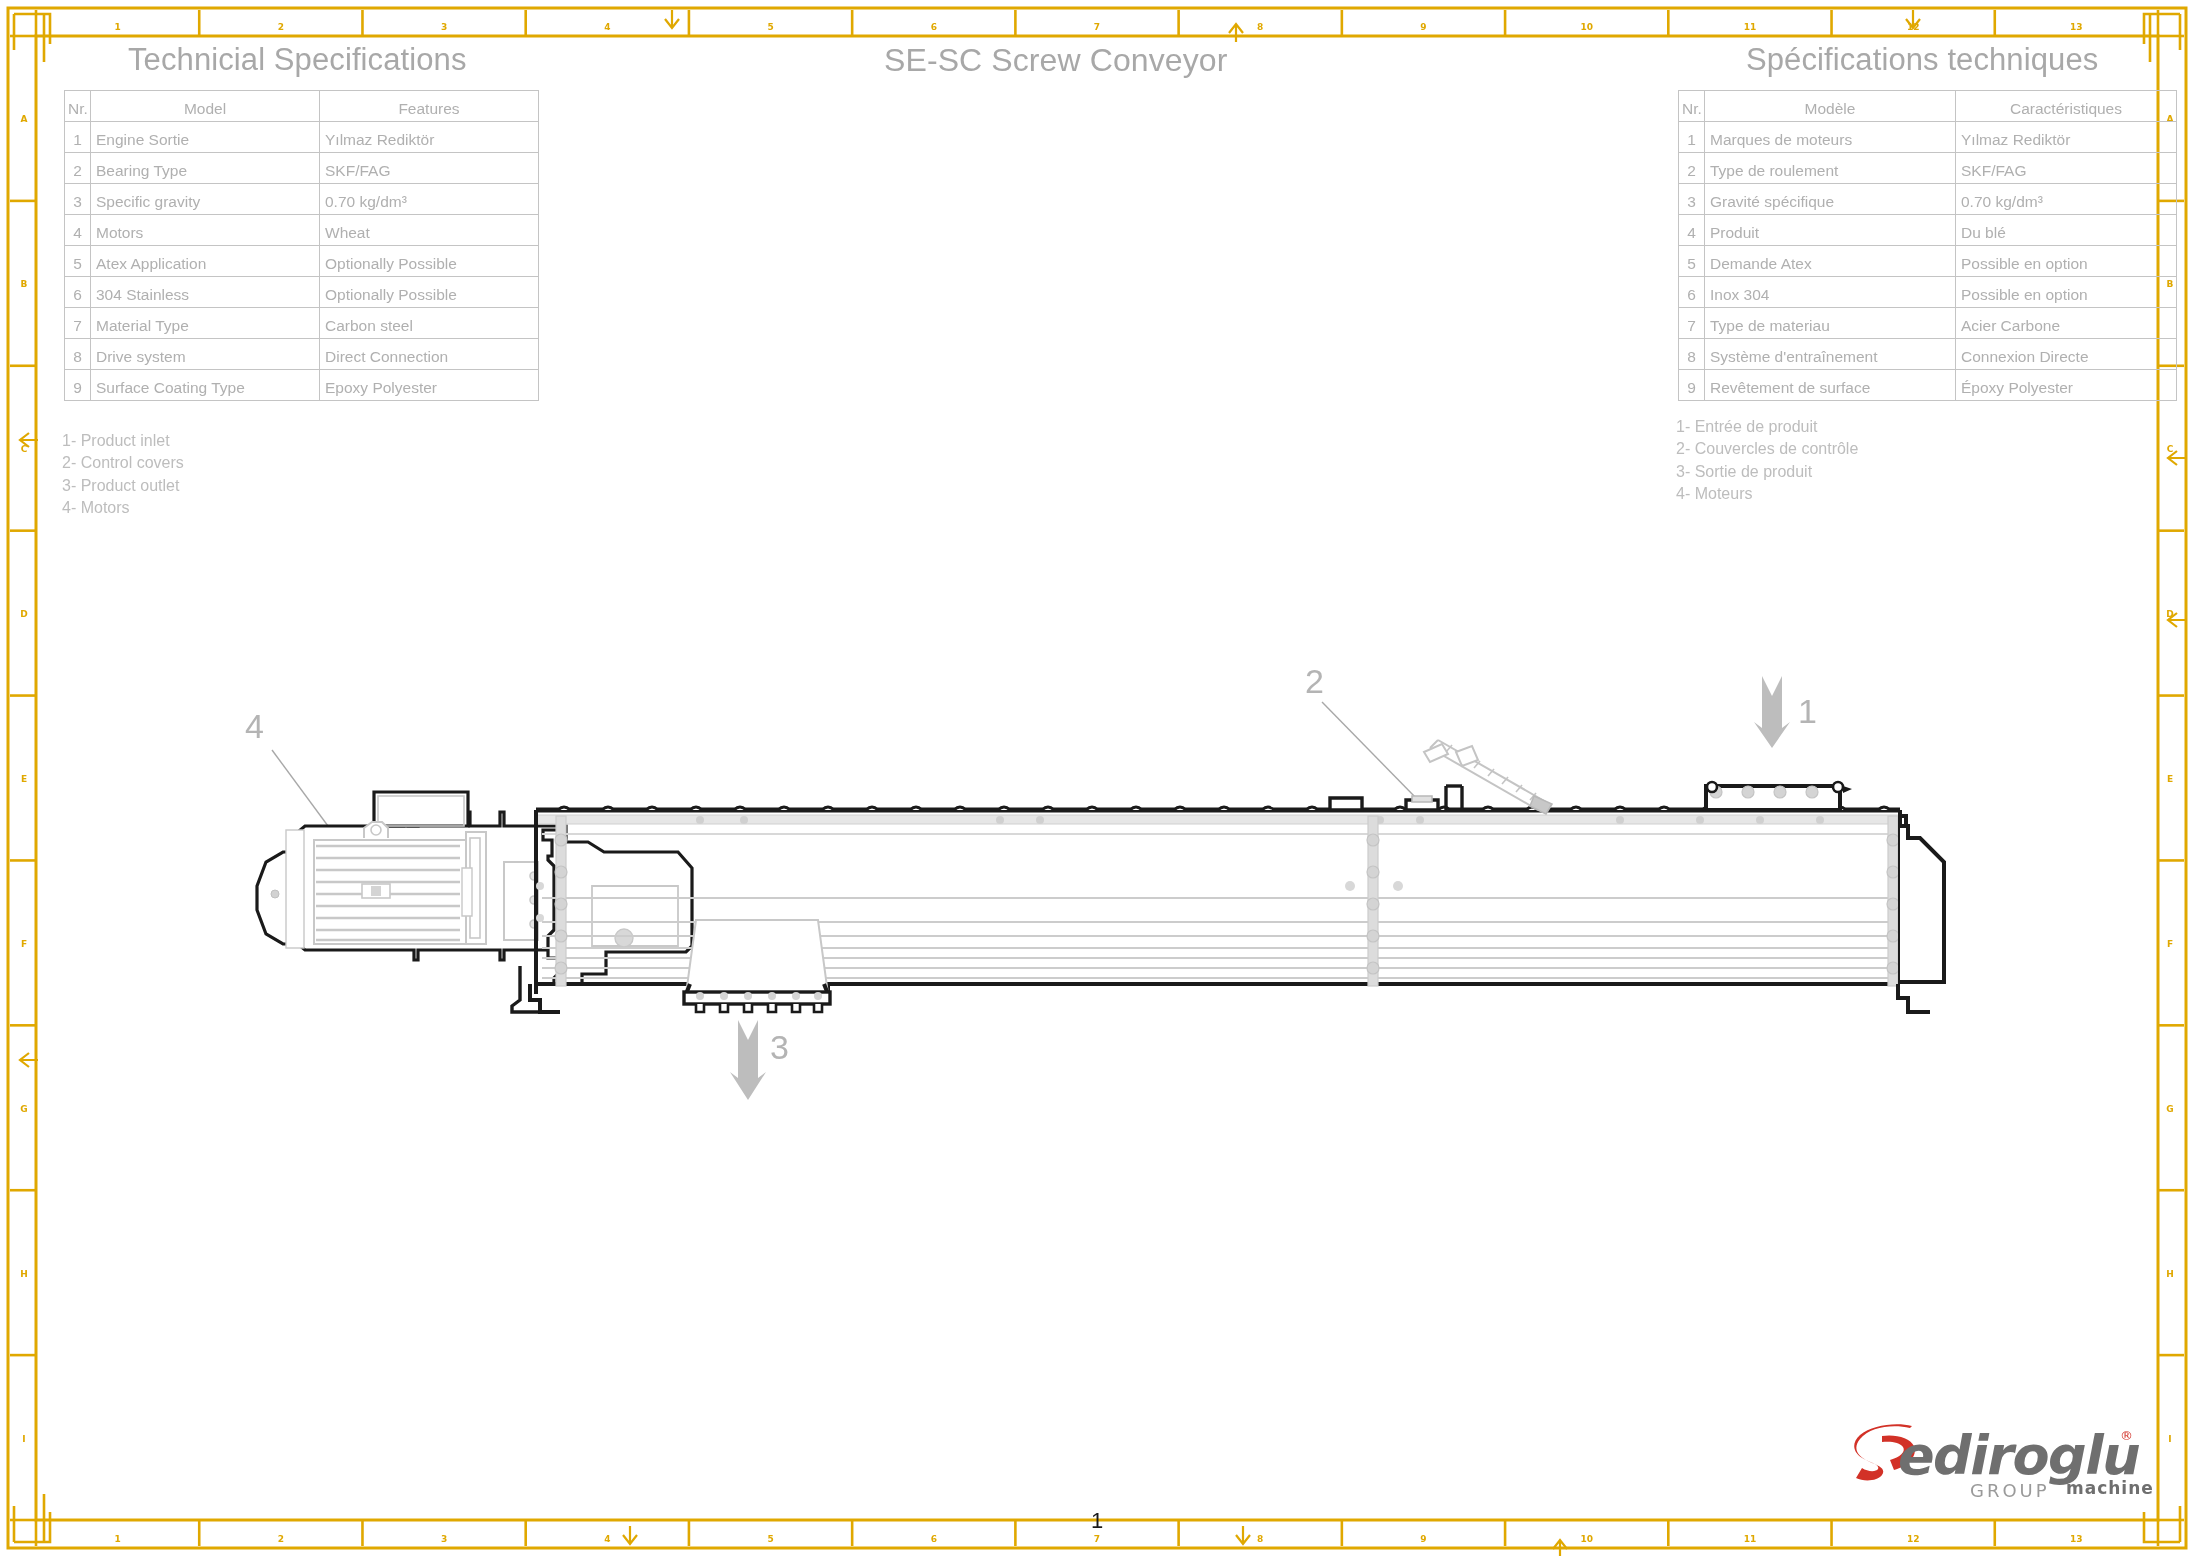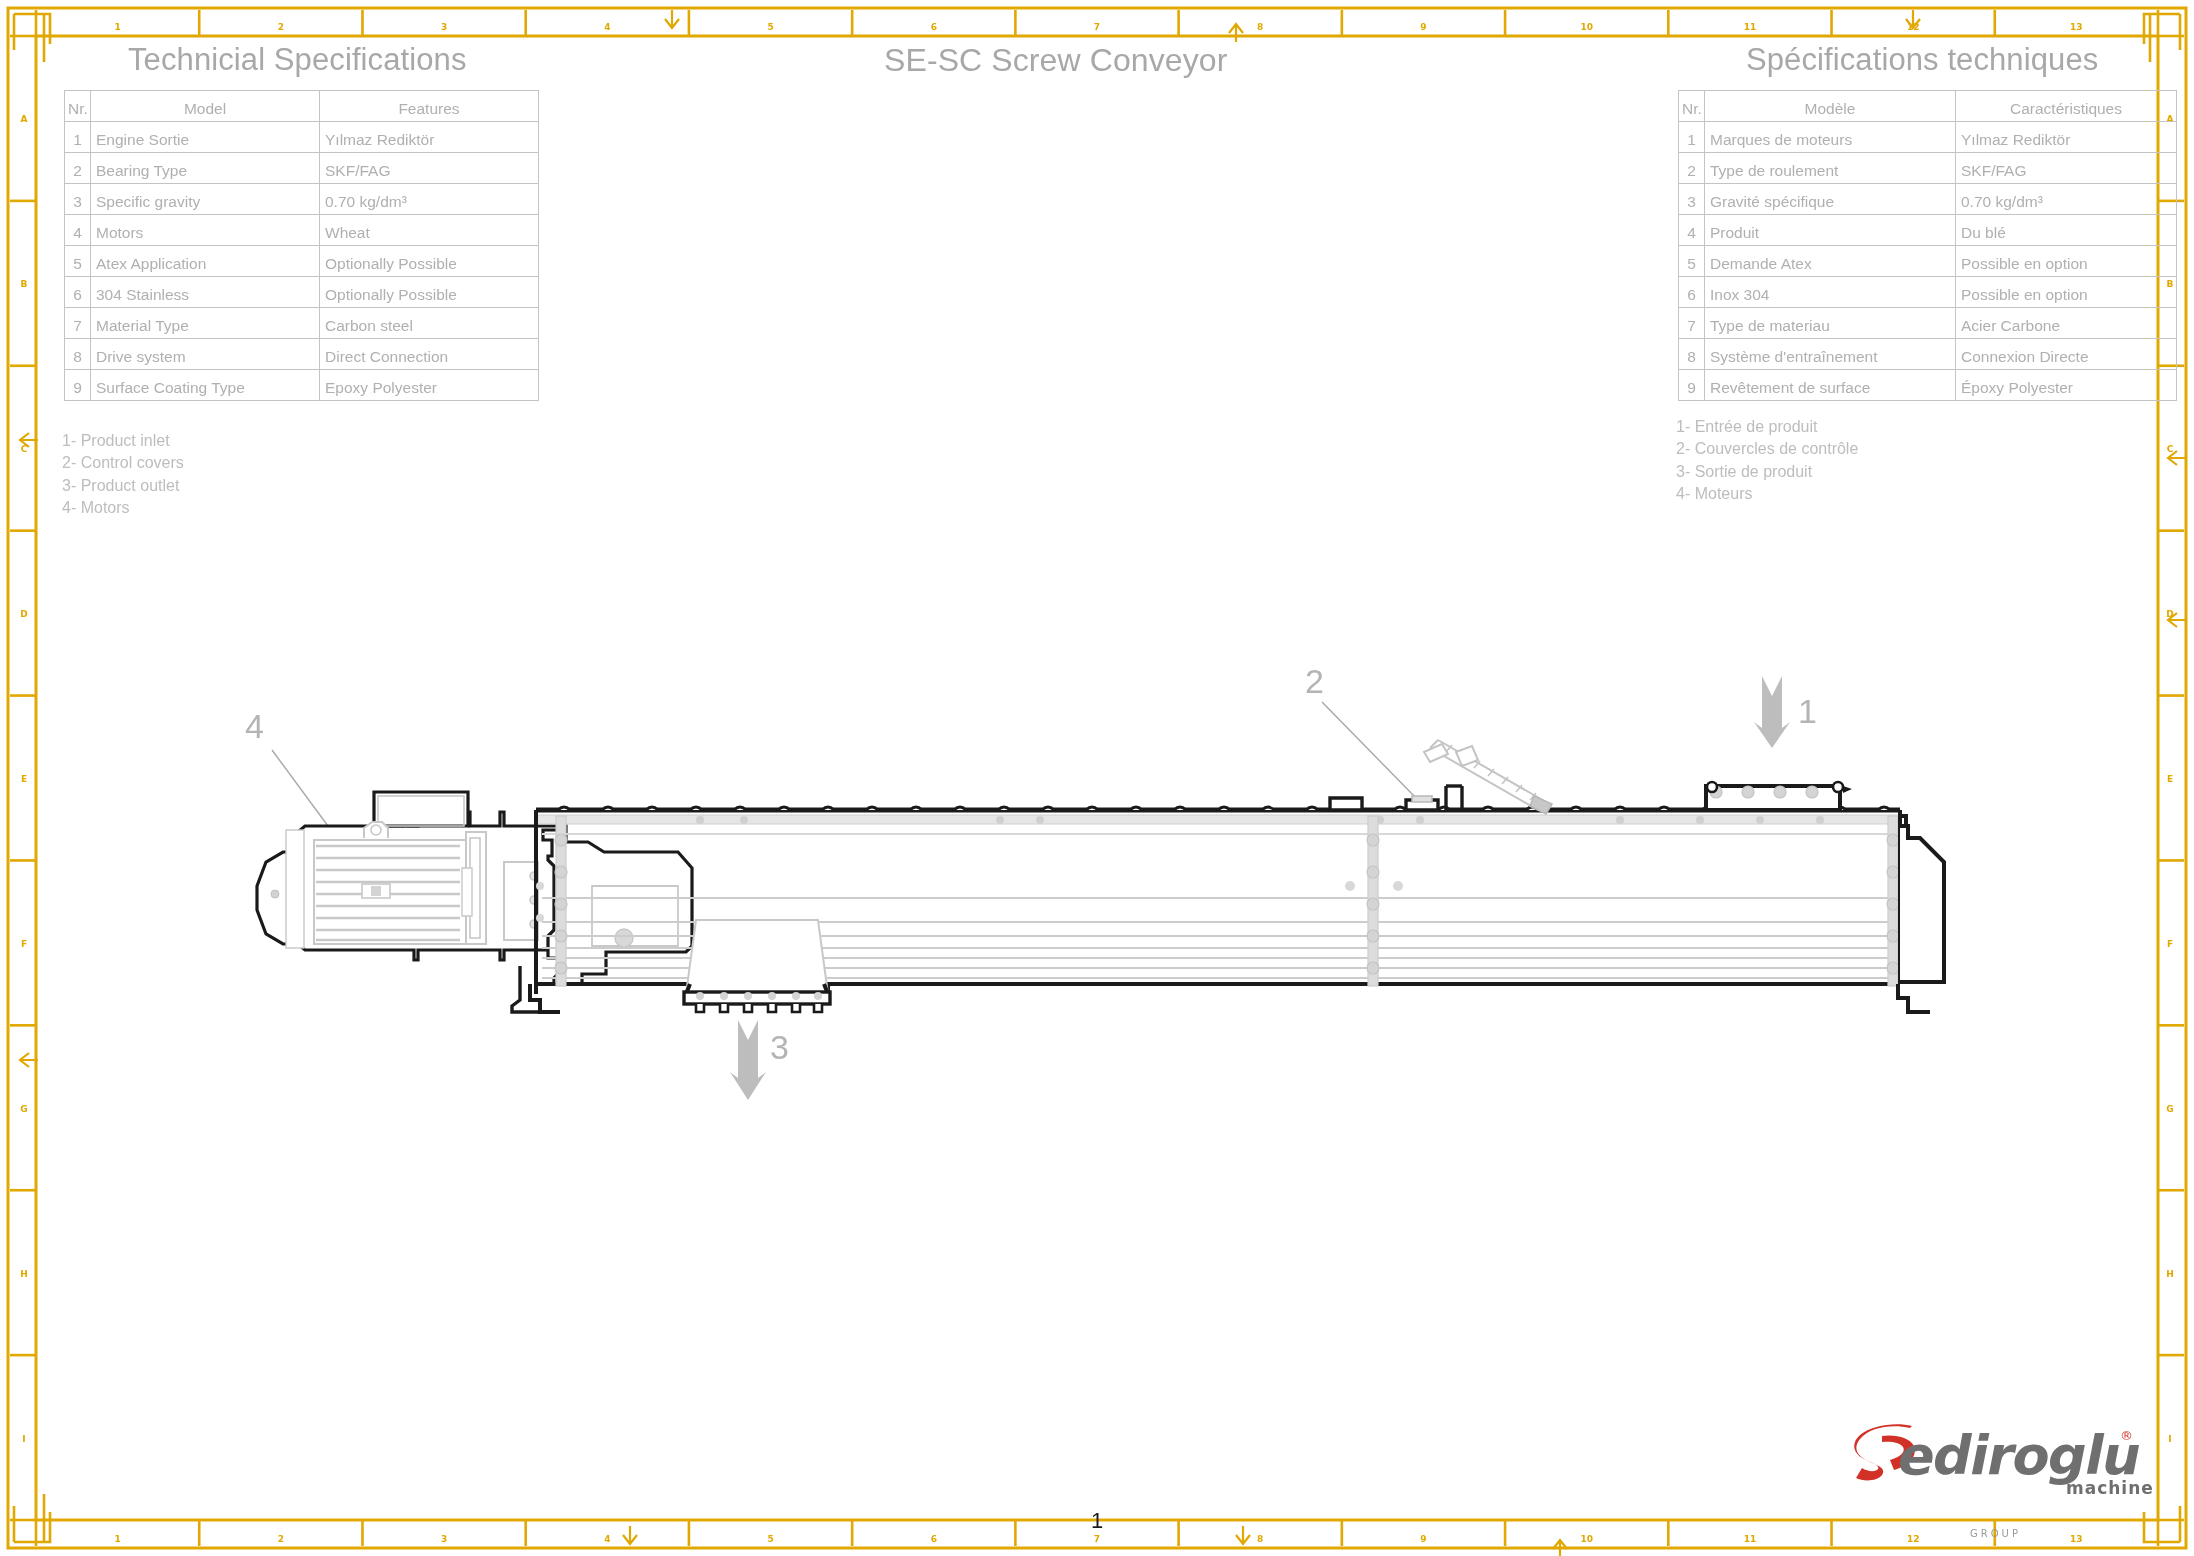--- a/index.html
+++ b/index.html
@@ -121,25 +121,24 @@
   #logo-reg {
     position: absolute;
     left: 268px; top: 8px;
     font-size: 13px;
     color: #d23127;
     font-family: "DejaVu Sans", sans-serif;
   }
   #logo-group {
     position: absolute;
     left: 118px; top: 60px;
-    font-size: 10px;
+    font-size: 18px;
     color: #9a9a9a;
     letter-spacing: 3px;
     font-family: "DejaVu Sans", sans-serif;
-    margin-top: 48px;
   }
   #logo-machine {
     position: absolute;
     left: 214px; top: 58px;
     font-size: 17px;
     color: #6f6f6f;
     font-weight: 700;
     letter-spacing: 1px;
     font-family: "DejaVu Sans", sans-serif;
   }

